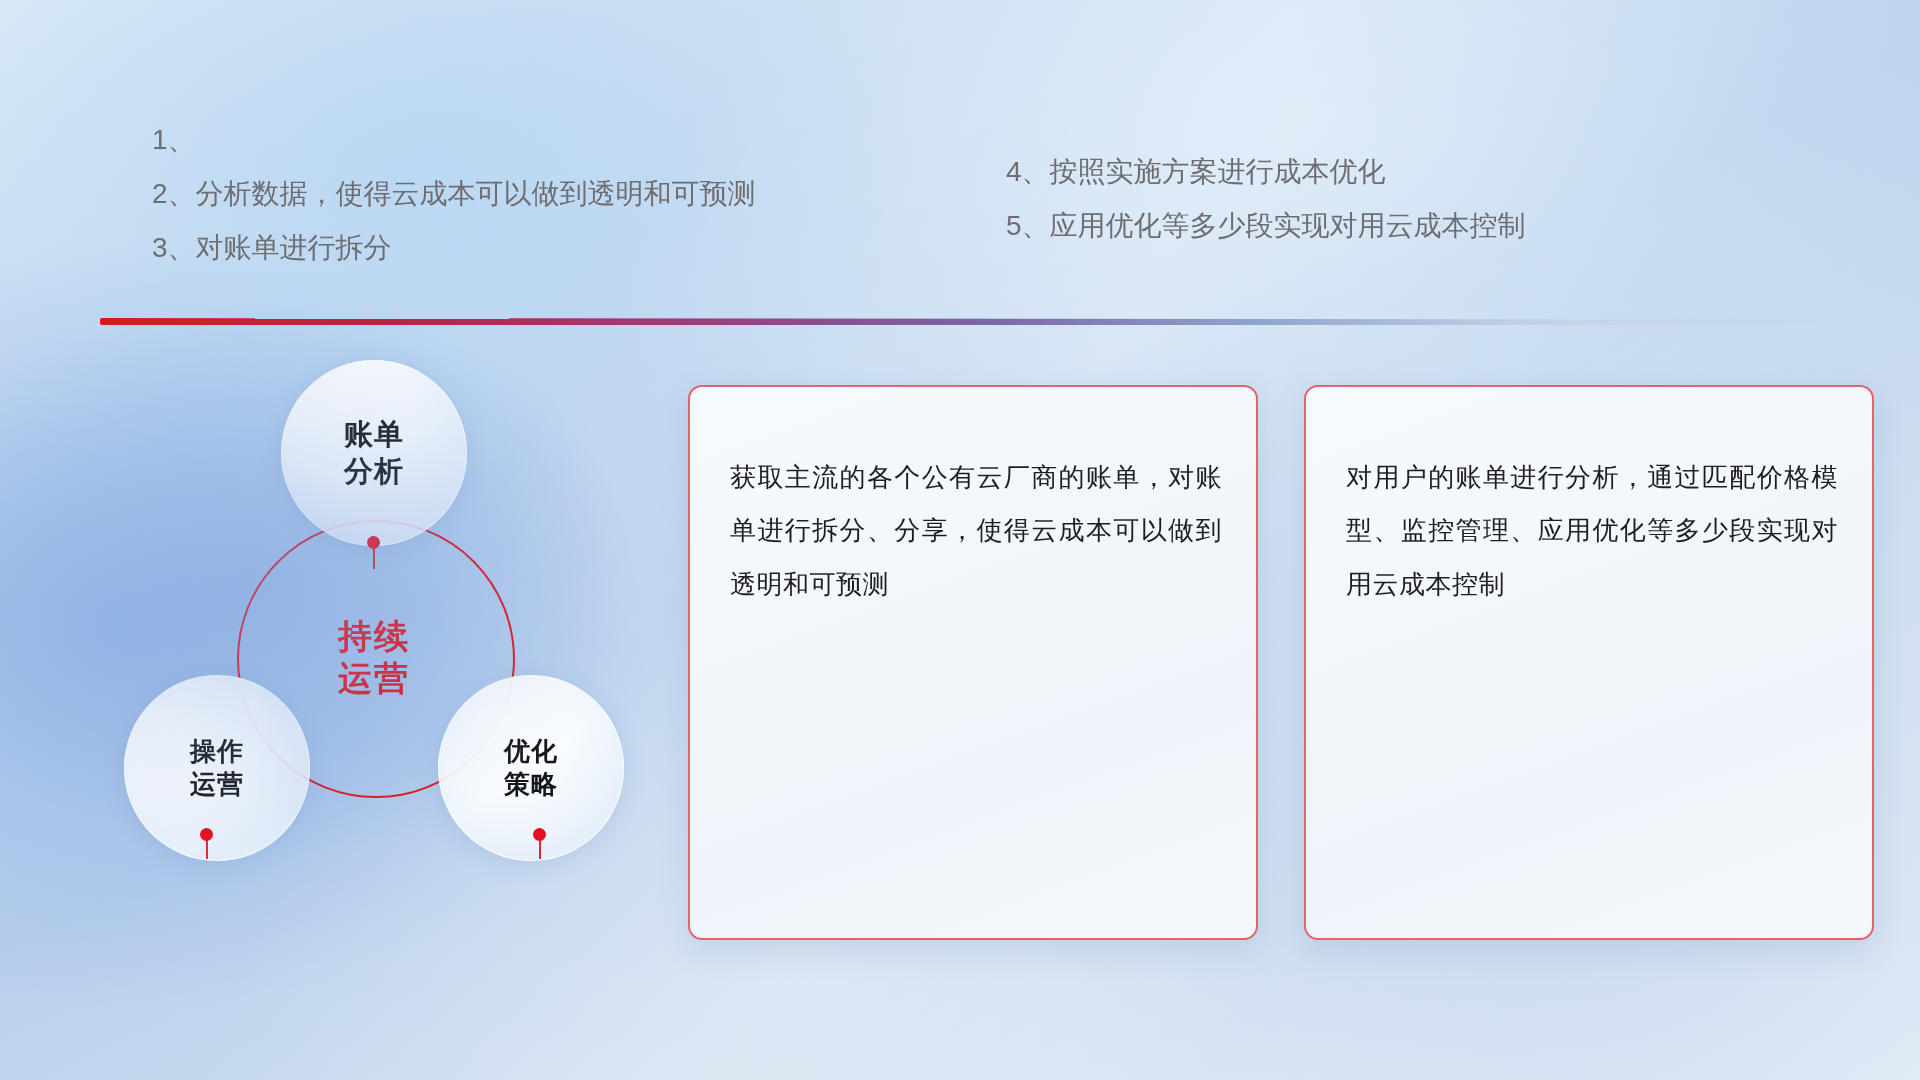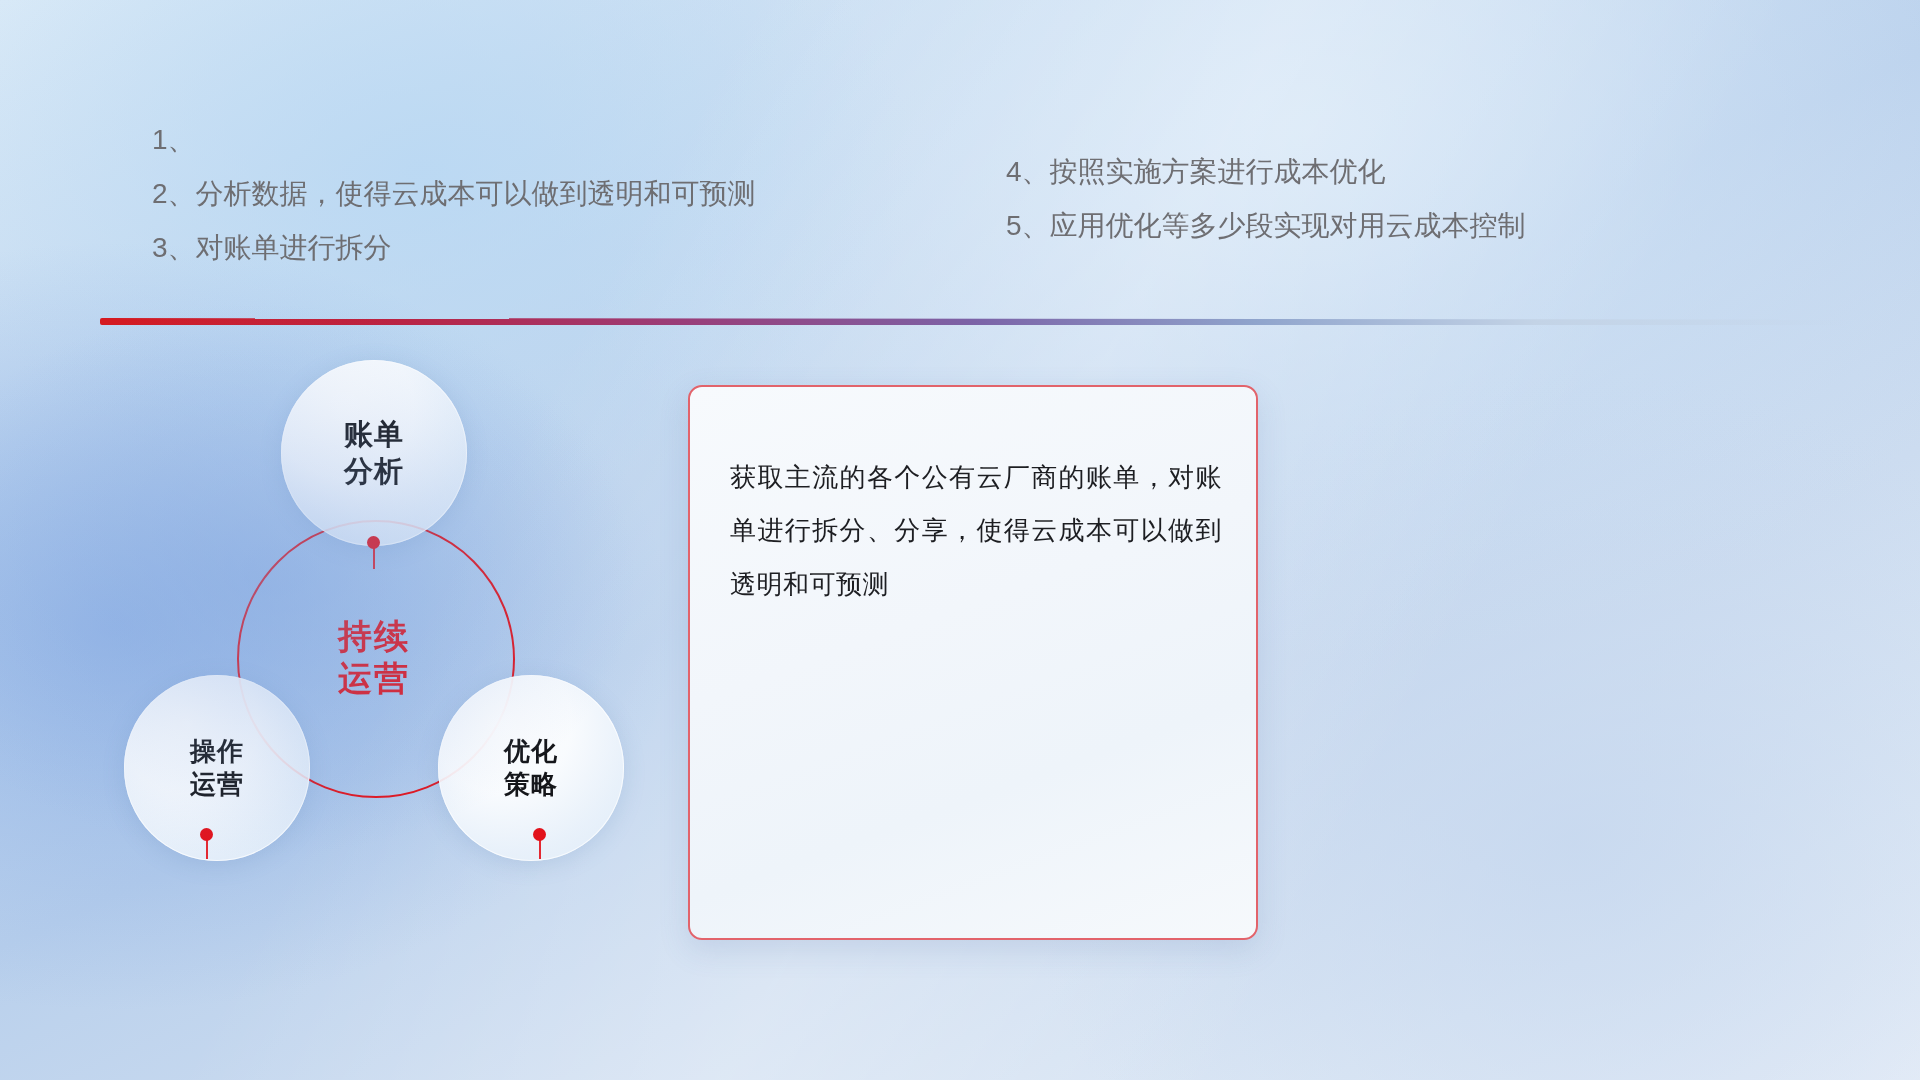--- a/index.html
+++ b/index.html
@@ -155,14 +155,18 @@
     <div class="dot" id="dot-top"></div>
     <div class="dot" id="dot-left"></div>
     <div class="dot" id="dot-right"></div>
   </div>
 
   <div class="card" id="card-1">
     <div class="card-body">获取主流的各个公有云厂商的账单，对账单进行拆分、分享，使得云成本可以做到透明和可预测</div>
 
   </div>
 
+  <div class="card" id="card-2">
+    <div class="card-body">对用户的账单进行分析，通过匹配价格模型、监控管理、应用优化等多少段实现对用云成本控制</div>
+
+  </div>
 
 </div>
 
 </body></html>

